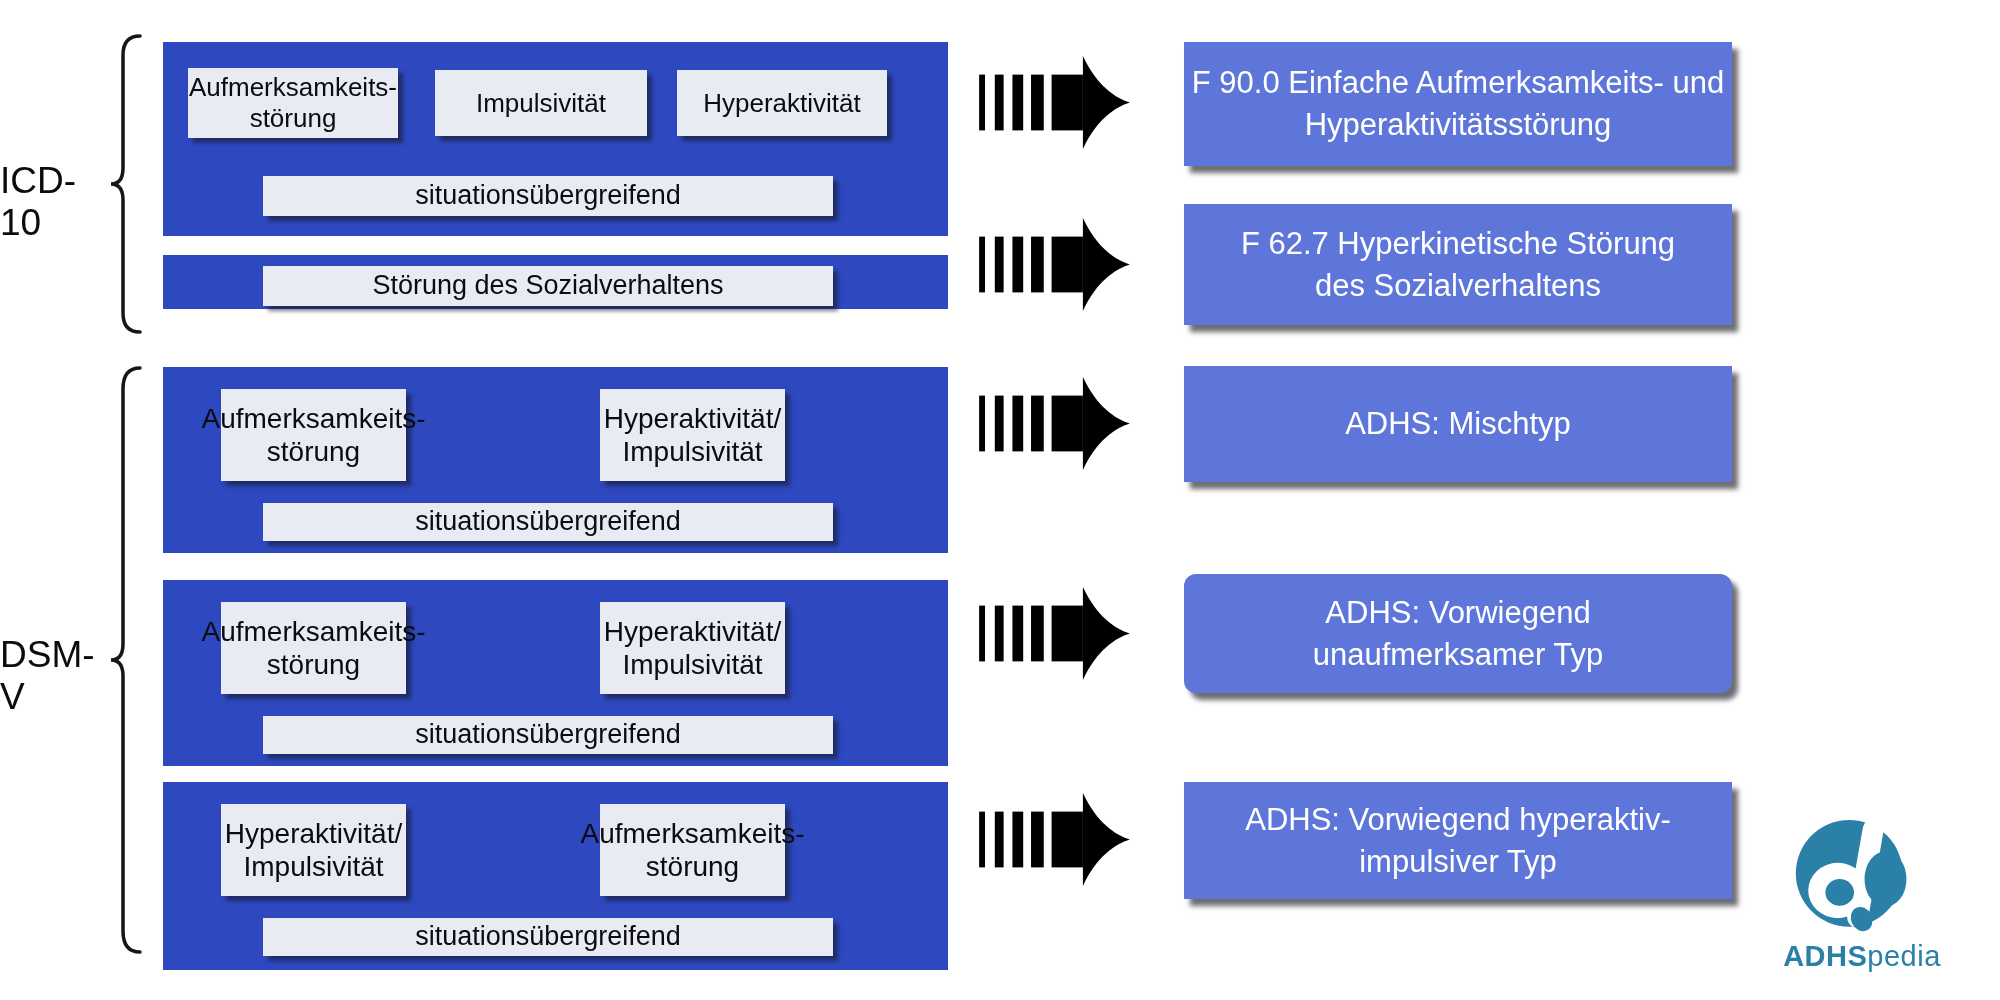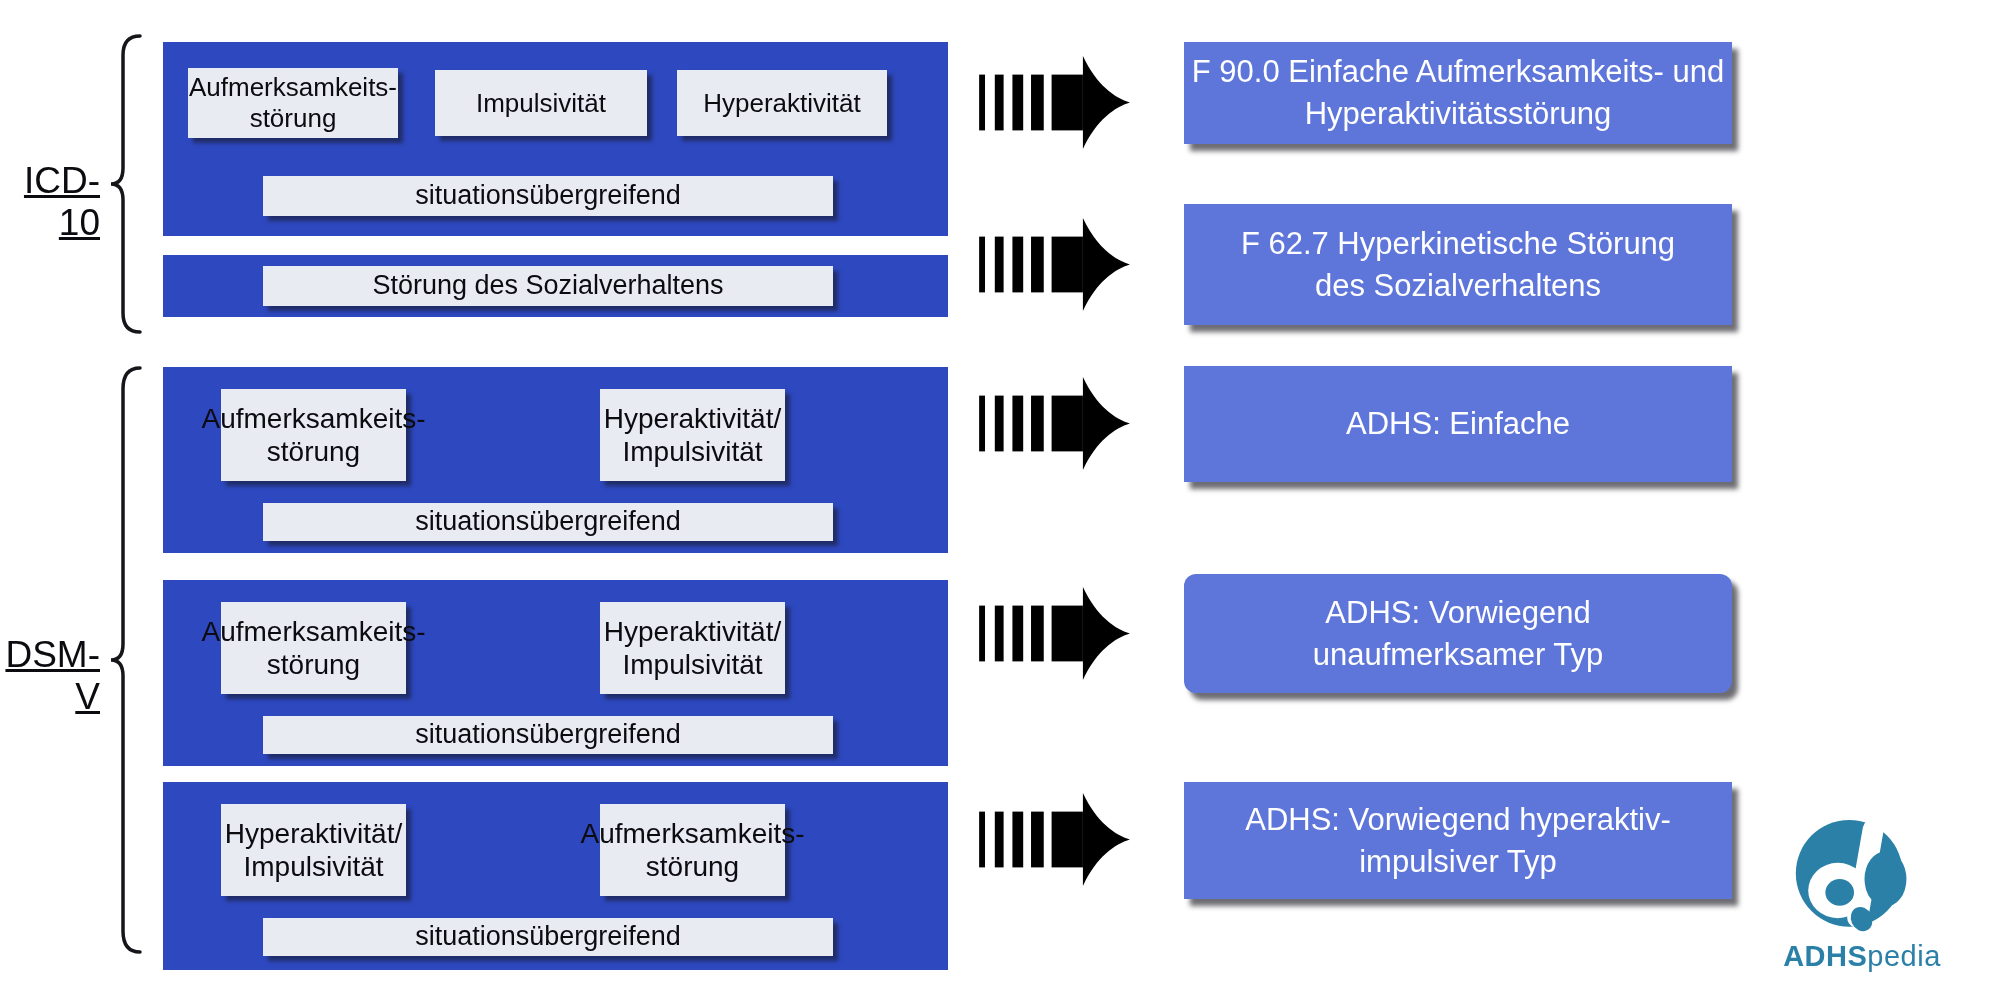--- a/index.html
+++ b/index.html
@@ -6,22 +6,22 @@
     --container-blue:#2e49c0;
     --result-blue:#5e76da;
     --light-box:#e9ebf3;
     --logo-teal:#2b80a8;
     --text-dark:#0b0b10;
   }
   html,body{margin:0;padding:0;background:#ffffff;}
   body{font-family:"Liberation Sans", sans-serif;}
   .stage{position:relative;width:2000px;height:1000px;background:#ffffff;overflow:hidden;}
 
-  .side-label{position:absolute;left:0;width:100px;text-align:right;
-    font-size:37px;color:var(--text-dark);font-weight:400;text-decoration:underline;}
+  .side-label{position:absolute;left:0;width:100px;text-align:left;
+    font-size:37px;color:var(--text-dark);font-weight:400;}
 
   .brace{position:absolute;}
 
   .panel{position:absolute;left:150px;width:785px;background:var(--container-blue);margin-left:13px;}
 
   .light-box{position:absolute;background:var(--light-box);
     box-shadow:5px 5px 4px rgba(22,22,32,.55);
     display:flex;align-items:center;justify-content:center;text-align:center;
     color:var(--text-dark);white-space:pre-line;line-height:1.18;}
 
@@ -50,21 +50,21 @@
   <div class="side-label" style="top:160px;">ICD-10</div>
 
   <div class="panel" style="top:42px;height:194px;">
     <div class="light-box fs26" style="left:25px;top:26px;width:210px;height:70px;">Aufmerksamkeits-
 störung</div>
     <div class="light-box fs26" style="left:272px;top:28px;width:212px;height:66px;">Impulsivität</div>
     <div class="light-box fs26" style="left:514px;top:28px;width:210px;height:66px;">Hyperaktivität</div>
     <div class="light-box fs27" style="left:100px;top:134px;width:570px;height:40px;">situationsübergreifend</div>
   </div>
 
-  <div class="panel" style="top:255px;height:62px;">
+  <div class="panel" style="top:255px;height:54px;">
     <div class="light-box fs27" style="left:100px;top:11px;width:570px;height:40px;">Störung des Sozialverhaltens</div>
   </div>
 
   <svg class="brace" style="left:106px;top:365px;" width="36" height="590" viewBox="0 0 36 590">
     <path d="M34,3 Q17,3 17,24 L17,279 Q17,295 5,295 Q17,295 17,311 L17,566 Q17,587 34,587" fill="none" stroke="#15151a" stroke-width="3.5" stroke-linecap="round"></path>
   </svg>
   <div class="side-label" style="top:634px;">DSM-V</div>
 
   <div class="panel" style="top:367px;height:186px;">
     <div class="light-box fs28" style="left:58px;top:22px;width:185px;height:92px;">Aufmerksamkeits-
@@ -134,25 +134,25 @@
     <g fill="#000">
         <rect x="2" y="19" width="6" height="57"></rect>
         <rect x="18" y="19" width="9" height="57"></rect>
     <rect x="36" y="19" width="11" height="57"></rect>
         <rect x="55" y="19" width="13" height="57"></rect>
     <rect x="76" y="19" width="32" height="57"></rect>
     <path d="M108,0 C122,30 141,43 156,47.5 C141,52 122,65 108,95 Z"></path>
       </g>
   </svg>
 
-  <div class="result-box" style="top:42px;height:102px;">F 90.0 Einfache Aufmerksamkeits- und
+  <div class="result-box" style="top:42px;height:124px;">F 90.0 Einfache Aufmerksamkeits- und
 Hyperaktivitätsstörung</div>
   <div class="result-box" style="top:204px;height:121px;">F 62.7 Hyperkinetische Störung
 des Sozialverhaltens</div>
-  <div class="result-box" style="top:366px;height:116px;">ADHS: Einfache</div>
+  <div class="result-box" style="top:366px;height:116px;">ADHS: Mischtyp</div>
   <div class="result-box" style="top:574px;height:119px;border-radius:12px;">ADHS: Vorwiegend
 unaufmerksamer Typ</div>
   <div class="result-box" style="top:782px;height:117px;">ADHS: Vorwiegend hyperaktiv-
 impulsiver Typ</div>
 
   <svg class="logo-icon" viewBox="0 0 130 130">
     <circle cx="60" cy="58" r="56" fill="#2b80a8"></circle>
     <ellipse cx="48" cy="76" rx="31" ry="29" fill="#ffffff"></ellipse>
     <rect x="66" y="0" width="22" height="116" rx="11" fill="#ffffff" transform="rotate(10 77 58)"></rect>
     <ellipse cx="50" cy="78" rx="15" ry="14" fill="#2b80a8"></ellipse>

